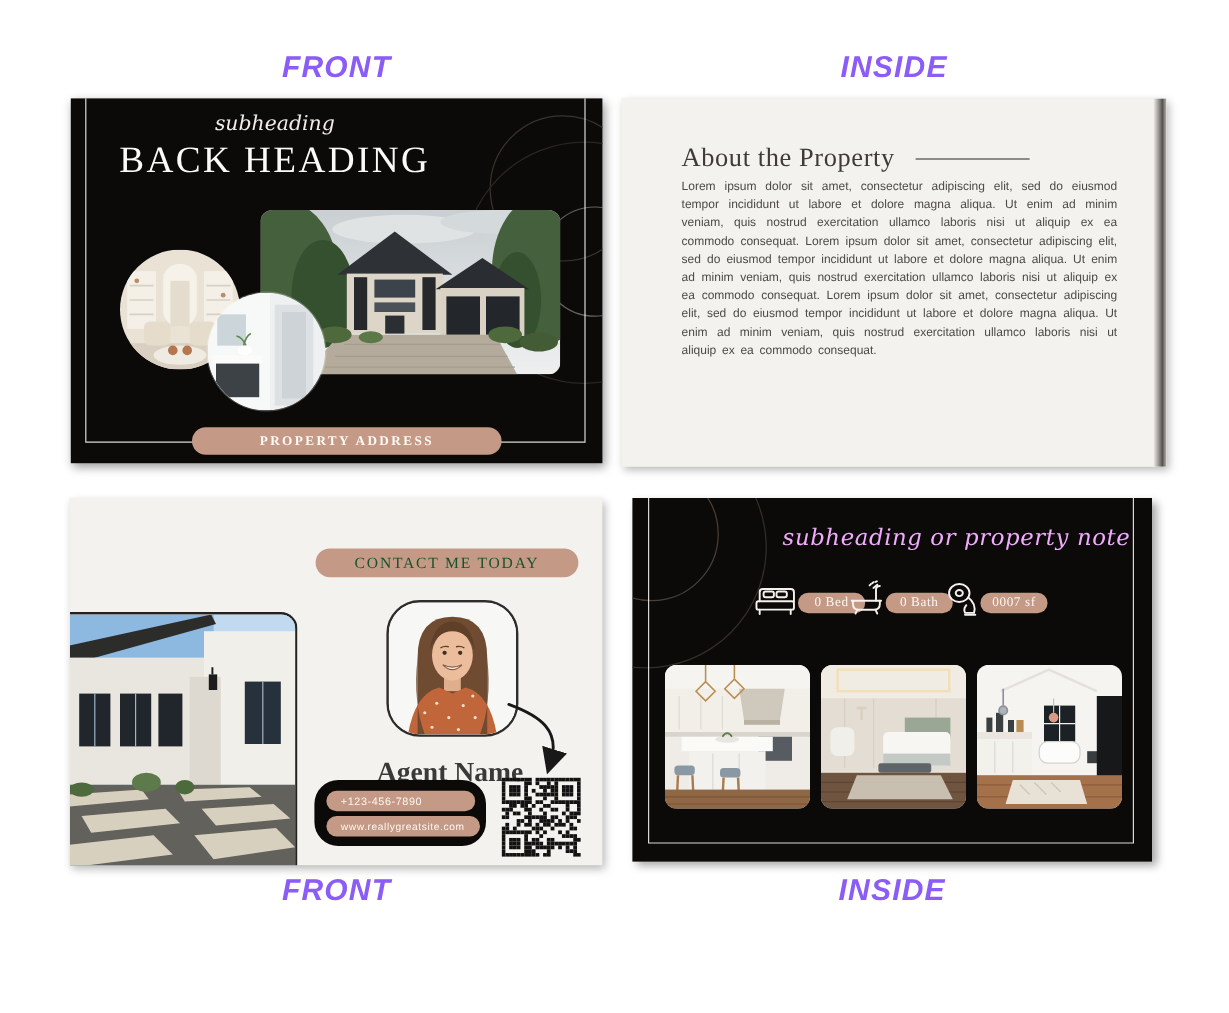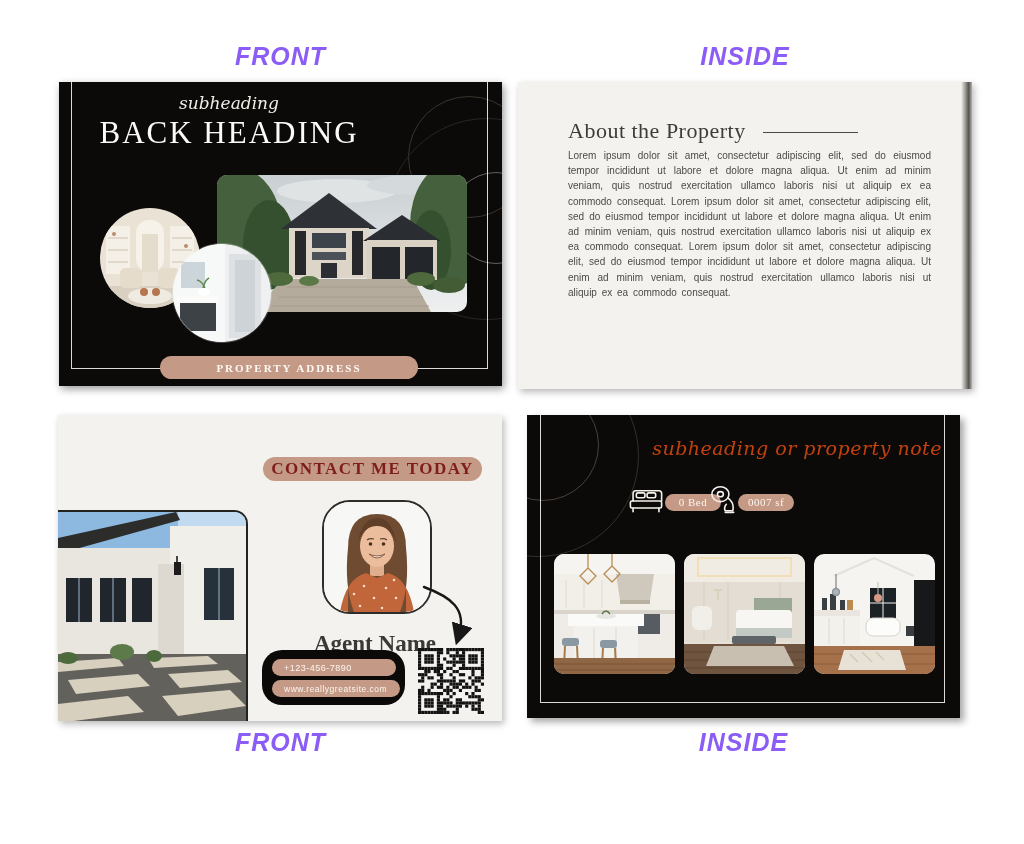--- a/index.html
+++ b/index.html
@@ -37,41 +37,41 @@
   #page-edge{position:absolute;right:0;top:0;bottom:0;width:11px;
       background:linear-gradient(90deg,#f4f2ee 0%,#a8a5a0 35%,#55534f 70%,#b7b4af 100%);}
   #about-heading{position:absolute;left:50px;top:36px;font-size:22px;color:#3e3b38;letter-spacing:.5px;}
   #about-line{position:absolute;left:245px;top:50px;width:95px;height:0;border-top:1.6px solid #4a4846;}
   #about-body{position:absolute;left:50px;top:66px;width:363px;font-size:10px;line-height:1.52;
       text-align:justify;color:#4c4a48;word-spacing:2px;}
 
   
   #back-card{left:58px;top:415px;width:444px;height:306px;}
   #contact-pill{position:absolute;left:205px;top:42px;width:219px;height:24px;
-      color:#7f1d1d;font-size:17px;font-weight:bold;letter-spacing:1.5px;}
+      color:#14532d;font-size:13px;font-weight:normal;letter-spacing:1.5px;}
   #back-photo{left:0;top:95px;width:188px;height:211px;border-top-right-radius:14px;
       border-top:2px solid #23221f;border-right:2px solid #23221f;}
   #agent-photo{left:264px;top:85px;width:106px;height:110px;border-radius:28px;
       border:2.5px solid #2e2d2b;background:#f8f8f6;}
   #agent-name{position:absolute;left:244px;top:196px;width:146px;text-align:center;
       font-size:23px;font-weight:600;color:#3a3937;margin-top:20px;}
   #contact-arrow{position:absolute;left:363px;top:166px;width:52px;height:64px;}
   #contact-block{position:absolute;left:204px;top:235px;width:143px;height:55px;border-radius:20px;
       background:#0b0a09;}
   .contact-pill-line{position:absolute;left:10px;height:17px;border-radius:999px;background:#c49a86;
       color:#fdf6f0;display:flex;align-items:center;padding-left:12px;box-sizing:border-box;
       letter-spacing:.5px;}
   #phone-pill{top:9px;width:124px;font-size:9px;}
   #web-pill{top:30px;width:128px;font-size:8.5px;}
   #qr-wrap{position:absolute;left:360px;top:233px;width:66px;height:66px;}
 
   
   #inside-bottom-card{left:527px;top:415px;width:433px;height:303px;box-shadow:4px 4px 7px rgba(0,0,0,.35);}
   #ib-frame{left:13px;right:15px;top:-10px;bottom:15px;}
-  #ib-sub{position:absolute;right:18px;top:22px;color:#c2410c;font-size:19px;letter-spacing:.5px;}
+  #ib-sub{position:absolute;right:18px;top:22px;color:#f0abfc;font-size:19px;letter-spacing:.5px;}
   #stats-row{position:absolute;left:100px;top:70px;display:flex;gap:7px;}
   .stat{width:72px;display:flex;flex-direction:row;align-items:center;}
   .stat-icon{height:30px;display:flex;align-items:flex-end;justify-content:center;}
   .stat-pill{margin-top:4px;height:17px;min-width:56px;padding:0 8px;box-sizing:border-box;
       color:#fdf5ef;font-size:11px;letter-spacing:.5px;}
   #ib-photos{position:absolute;left:27px;top:139px;display:flex;gap:9px;}
   .ib-photo{position:relative;width:121px;height:120px;border-radius:10px;overflow:hidden;}
   .ib-photo svg{display:block;width:100%;height:100%;}
 </style>
 </head>
@@ -539,20 +539,33 @@
             <rect x="18" y="5.5" width="8" height="4.5" rx="1.6"></rect>
             <rect x="2.5" y="13" width="29" height="6.5" rx="1.5"></rect>
             <path d="M5,19.5 v3.5 M29,19.5 v3.5"></path>
           </svg>
         </div>
         <div class="stat-pill pill serif">0 Bed</div>
       </div>
       <div class="stat">
         <div class="stat-icon">
           <svg width="32" height="32" viewBox="0 0 30 30" fill="none" stroke="#f5f1ec" stroke-width="1.5" stroke-linecap="round">
+            <path d="M3.5,16.5 h23"></path>
+            <path d="M4.5,16.5 v2.5 q0,4.5 4.5,4.5 h12 q4.5,0 4.5,-4.5 v-2.5"></path>
+            <path d="M8,23.5 l-1.5,3 M22,23.5 l1.5,3"></path>
+            <path d="M22.5,16.5 V8 q0,-3 3,-3"></path>
+            <path d="M20.5,6.5 l3,-2.5"></path>
+            <path d="M17.5,4.5 l1,-1 M19.5,2.8 l1,-0.8 M22,1.8 l1.2,-0.5"></path>
+          </svg>
+        </div>
+        <div class="stat-pill pill serif">0 Bath</div>
+      </div>
+      <div class="stat">
+        <div class="stat-icon">
+          <svg width="32" height="32" viewBox="0 0 30 30" fill="none" stroke="#f5f1ec" stroke-width="1.5" stroke-linecap="round">
             <ellipse cx="13.5" cy="10.5" rx="8" ry="7"></ellipse>
             <ellipse cx="13.5" cy="10.5" rx="2.8" ry="2.4"></ellipse>
             <path d="M20.5,14 q6.5,5 4.5,12 h-7 q-1.5,-3 1,-6"></path>
             <path d="M18,27.5 h8"></path>
           </svg>
         </div>
         <div class="stat-pill pill serif">0007 sf</div>
       </div>
     </div>
 

